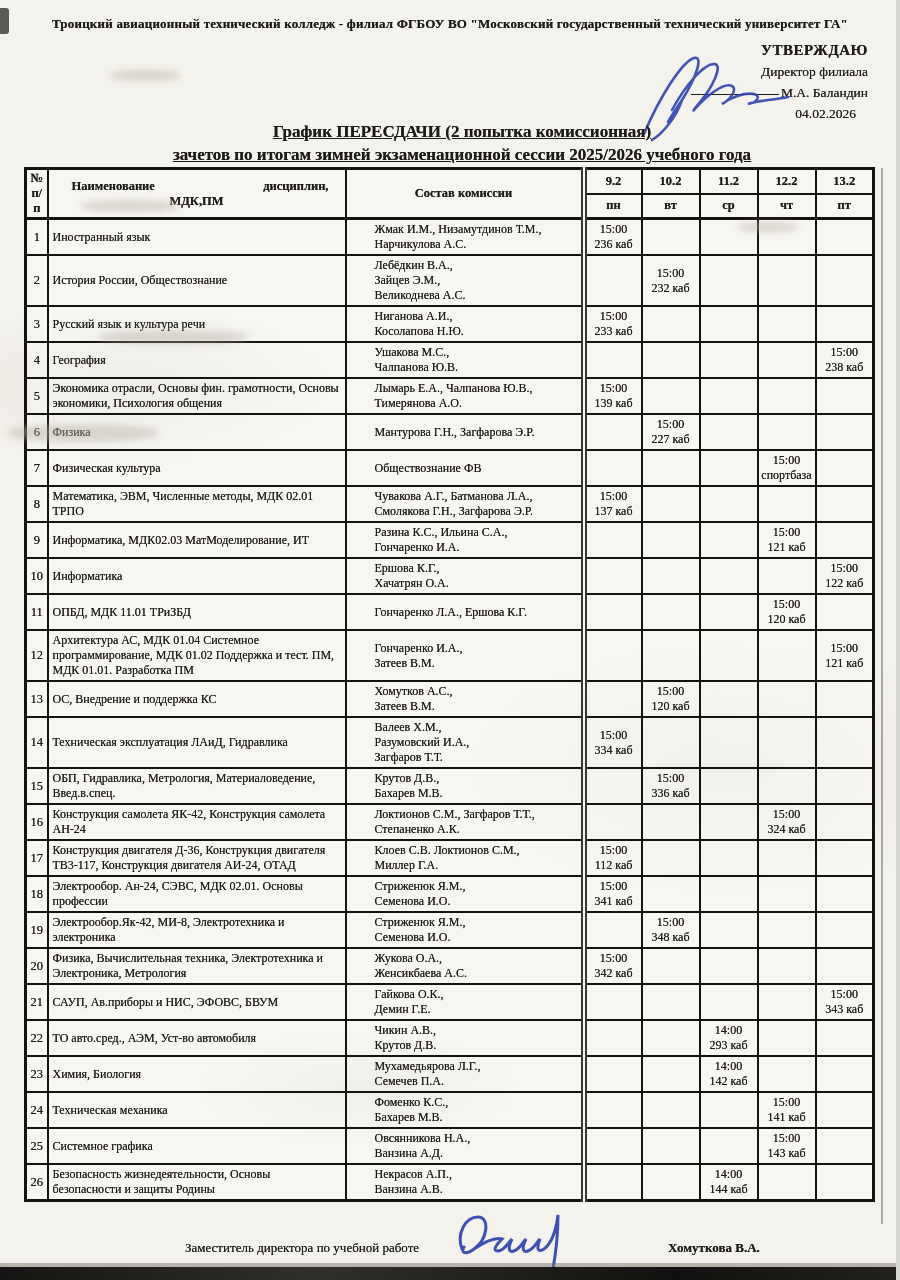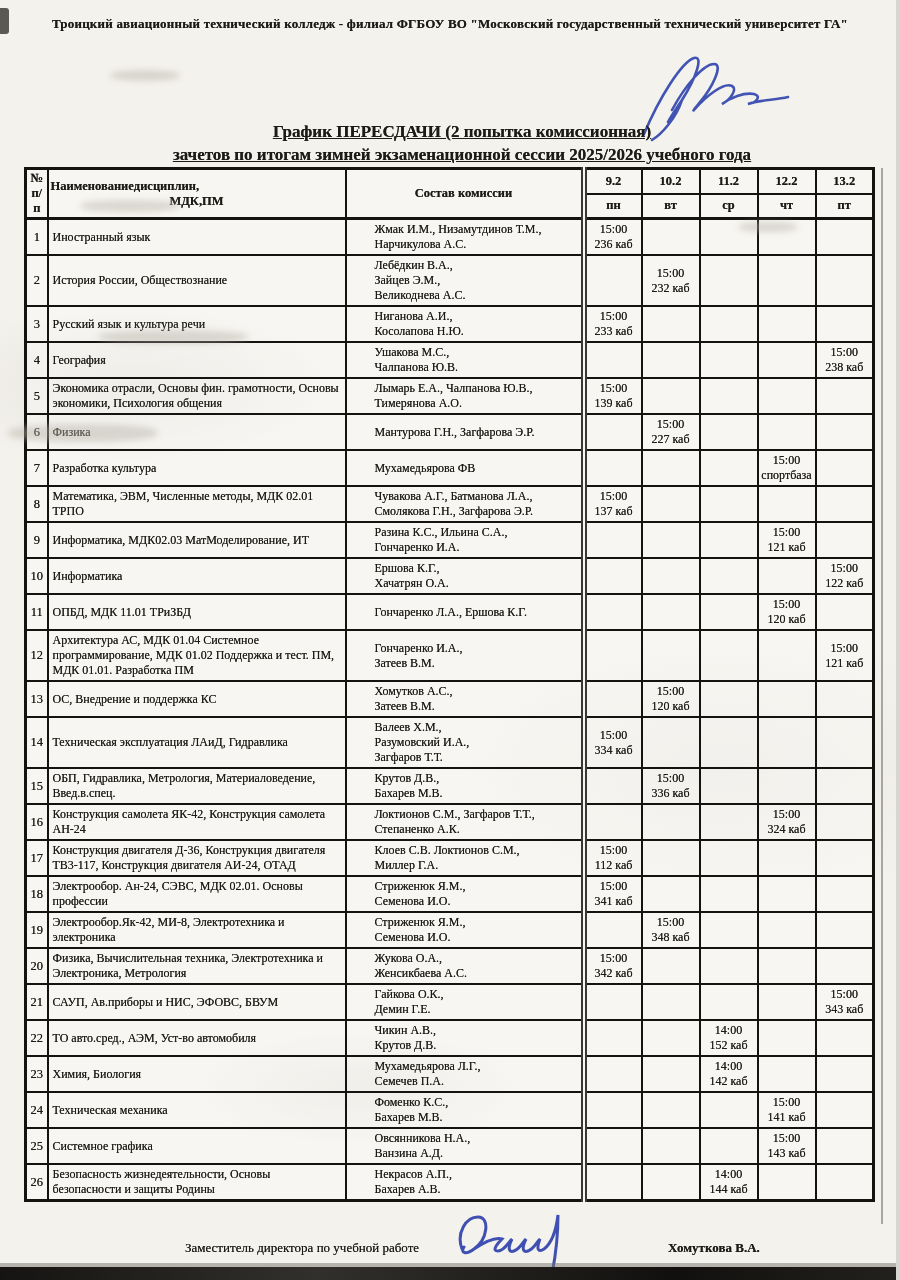--- a/index.html
+++ b/index.html
@@ -28,21 +28,21 @@
   table.sched{border-width:3px;}
   table.sched thead th{font-size:12.5px;font-weight:bold;padding:1px 2px;vertical-align:middle;}
   table.sched thead tr.date-row th.c-day{border-bottom-width:1.6px;}
   table.sched thead{border-bottom:3px solid #141310;}
   td,th{overflow:hidden;}
   .c-num{width:22px;text-align:center;}
   .c-disc{width:298px;}
   .c-comm{width:238px;padding-left:28px;}
   .c-day{width:58px;text-align:center;}
   .day-first{border-left:6px double #3a3834 !important;}
-  .disc-head-l1{display:flex;justify-content:flex-start;padding:0 14px 0 0;font-family:Liberation Serif, serif;}
+  .disc-head-l1{display:flex;justify-content:space-between;padding:0 14px 0 21px;font-family:Liberation Serif, serif;}
   tbody td{font-size:12px;line-height:15px;padding:2px 4px;vertical-align:middle;}
   tbody td.c-num{padding:2px 0;font-size:12.5px;}
   tbody td.c-day{padding:2px 1px;}
   tbody td.c-day div{white-space:nowrap;}
   
   .footer-role{position:absolute;top:1240px;left:185px;font-size:13px;font-weight:normal;}
   .footer-name{position:absolute;top:1240px;left:668px;font-size:13px;font-weight:bold;}
   
   .sig-svg{position:absolute;pointer-events:none;}
   #sig-director{top:48px;left:638px;}
@@ -56,20 +56,26 @@
 </style>
 </head>
 <body>
 
 <div class="page">
 
   <div class="corner-mark"></div>
 
   <div class="org-line">Троицкий авиационный технический колледж - филиал ФГБОУ ВО "Московский государственный технический университет ГА"</div>
 
+  <div class="approval">
+    <div class="heading">УТВЕРЖДАЮ</div>
+    <div>Директор филиала</div>
+    <div class="name-row"><span class="sig-underline"></span><span>М.А. Баландин</span></div>
+    <div class="date">04.02.2026</div>
+  </div>
 
   <svg id="sig-director" class="sig-svg" width="160" height="95" viewBox="0 0 160 95">
     <path d="M6,86 C22,48 44,14 56,10 C66,7 58,30 44,52 C38,61 32,70 30,74 M34,62 C48,36 66,16 76,16 C86,16 74,40 62,54 C58,59 54,64 56,62 C68,48 86,34 94,38 C100,41 92,52 84,56 C92,50 106,44 116,46 C124,48 118,55 110,56 C122,52 138,52 150,49 M44,52 C38,70 24,86 14,92" fill="none" stroke="#2f42ad" stroke-width="2.6" stroke-linecap="round" opacity="0.9"></path>
   </svg>
 
   <div class="title-block">
     <div class="title-1">График ПЕРЕСДАЧИ (2 попытка комиссионная)</div>
     <div class="title-2">зачетов по итогам зимней экзаменационной сессии 2025/2026 учебного года</div>
   </div>
 
@@ -204,23 +210,23 @@
           <td class="c-day">
             <div>15:00</div>
             <div>227 каб</div>
           </td>
           <td class="c-day"></td>
           <td class="c-day"></td>
           <td class="c-day"></td>
         </tr>
         <tr>
           <td class="c-num">7</td>
-          <td class="c-disc">Разработка культура</td>
-          <td class="c-comm">
-            <div>Мухамедьярова ФВ</div>
+          <td class="c-disc">Физическая культура</td>
+          <td class="c-comm">
+            <div>Обществознание ФВ</div>
           </td>
           <td class="c-day day-first"></td>
           <td class="c-day"></td>
           <td class="c-day"></td>
           <td class="c-day">
             <div>15:00</div>
             <div>спортбаза</div>
           </td>
           <td class="c-day"></td>
         </tr>
@@ -452,21 +458,21 @@
           <td class="c-num">22</td>
           <td class="c-disc">ТО авто.сред., АЭМ, Уст-во автомобиля</td>
           <td class="c-comm">
             <div>Чикин А.В.,</div>
             <div>Крутов Д.В.</div>
           </td>
           <td class="c-day day-first"></td>
           <td class="c-day"></td>
           <td class="c-day">
             <div>14:00</div>
-            <div>152 каб</div>
+            <div>293 каб</div>
           </td>
           <td class="c-day"></td>
           <td class="c-day"></td>
         </tr>
         <tr>
           <td class="c-num">23</td>
           <td class="c-disc">Химия, Биология</td>
           <td class="c-comm">
             <div>Мухамедьярова Л.Г.,</div>
             <div>Семечев П.А.</div>
@@ -510,21 +516,21 @@
             <div>15:00</div>
             <div>143 каб</div>
           </td>
           <td class="c-day"></td>
         </tr>
         <tr>
           <td class="c-num">26</td>
           <td class="c-disc">Безопасность жизнедеятельности, Основы безопасности и защиты Родины</td>
           <td class="c-comm">
             <div>Некрасов А.П.,</div>
-            <div>Бахарев А.В.</div>
+            <div>Ванзина А.В.</div>
           </td>
           <td class="c-day day-first"></td>
           <td class="c-day"></td>
           <td class="c-day">
             <div>14:00</div>
             <div>144 каб</div>
           </td>
           <td class="c-day"></td>
           <td class="c-day"></td>
         </tr>

